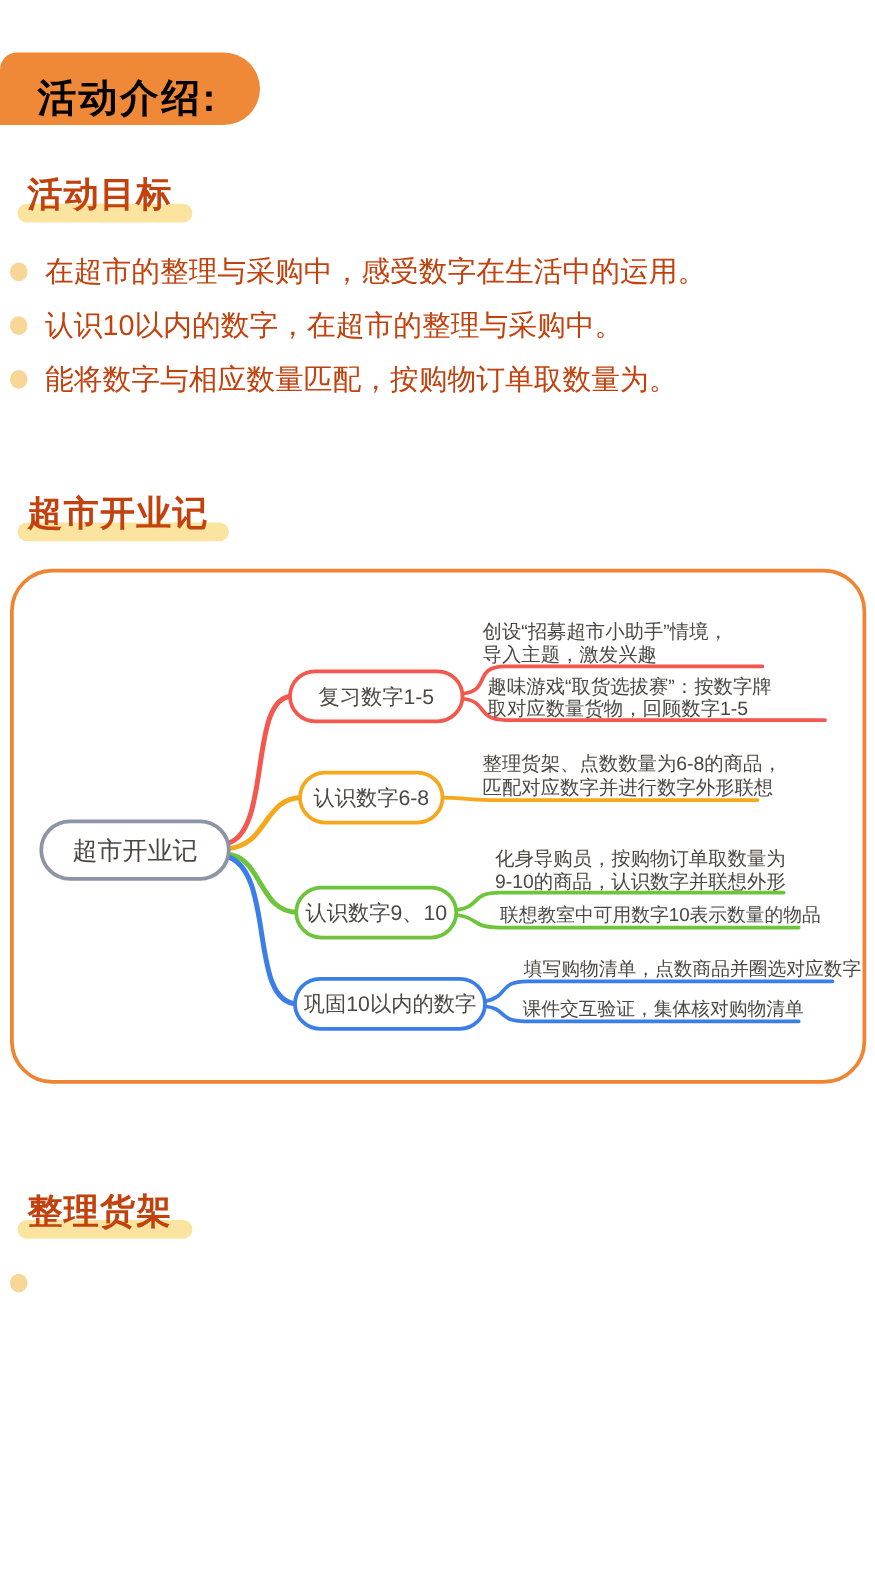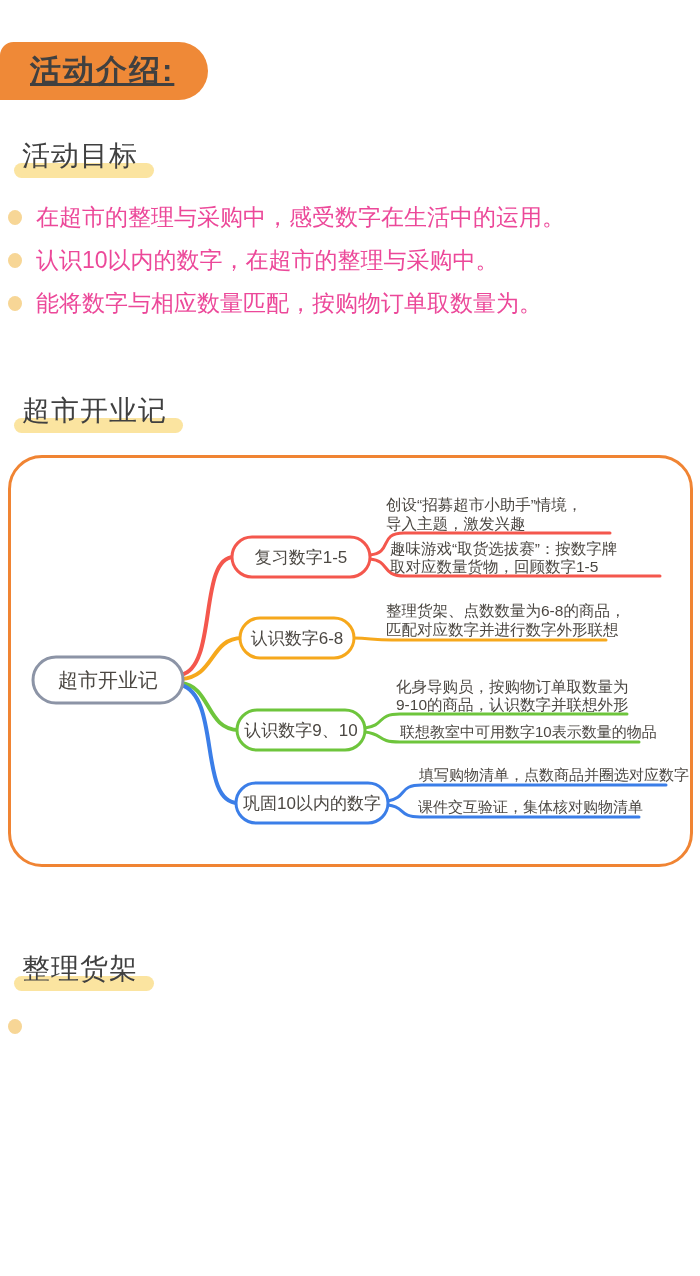--- a/index.html
+++ b/index.html
@@ -2,43 +2,43 @@
 <html><head>
 <meta charset="utf-8">
 <style>
   * { margin:0; padding:0; box-sizing:border-box; }
   html,body { width:700px; background:#ffffff; font-family:"Liberation Sans","DejaVu Sans",sans-serif; }
   .page { position:relative; width:700px; height:1276px; background:#ffffff; overflow:hidden; }
 
   
   .badge {
     position:absolute; left:0; top:42px; height:58px; min-width:204px;
-    background:#EF8937; color:#404040;
+    background:#EF8937; color:#000000;
     border-radius:10px 30px 30px 10px;
     border-top-left-radius:14px; border-bottom-left-radius:0;
-    display:flex; align-items:center; padding:0 34px 0 30px;
-    font-size:31px; font-weight:bold; letter-spacing:2px;text-decoration:underline;
+    display:flex; align-items:flex-end; padding:0 34px 0 30px;
+    font-size:31px; font-weight:bold; letter-spacing:2px;
   }
 
   
-  .hl-heading { position:absolute; display:inline-block; font-size:28px; font-weight:normal; color:#404040; letter-spacing:1px; }
+  .hl-heading { position:absolute; display:inline-block; font-size:28px; font-weight:bold; color:#c2410c; letter-spacing:1px; }
   .hl-heading .txt { position:relative; z-index:2; }
   .hl-heading .bar {
     position:absolute; left:-8px; right:-16px; bottom:-3px; height:15px;
     background:#FBE4A0; border-radius:8px; z-index:1;
   }
   .h-goals { left:22px; top:137px; }
   .h-process { left:22px; top:392px; }
   .h-highlights { left:22px; top:950px; }
 
   
   .blist { position:absolute; left:8px; width:676px; list-style:none; }
   .blist-goals { top:203px; }
   .blist-highlights { top:1008px; }
-  .bitem { position:relative; padding-left:28px; color:#ec4899; }
+  .bitem { position:relative; padding-left:28px; color:#c2410c; }
   .blist-goals .bitem { font-size:23px; line-height:28px; margin-bottom:15px; white-space:nowrap; }
   .blist-highlights .bitem { font-size:22.5px; line-height:39px; margin-bottom:3px; text-align:justify; }
   .dot {
     position:absolute; left:0; top:7px; width:14px; height:15px; border-radius:50%;
     background:#F7D696;
   }
   .blist-highlights .dot { top:11px; }
 
   
   .mindmap-box {

